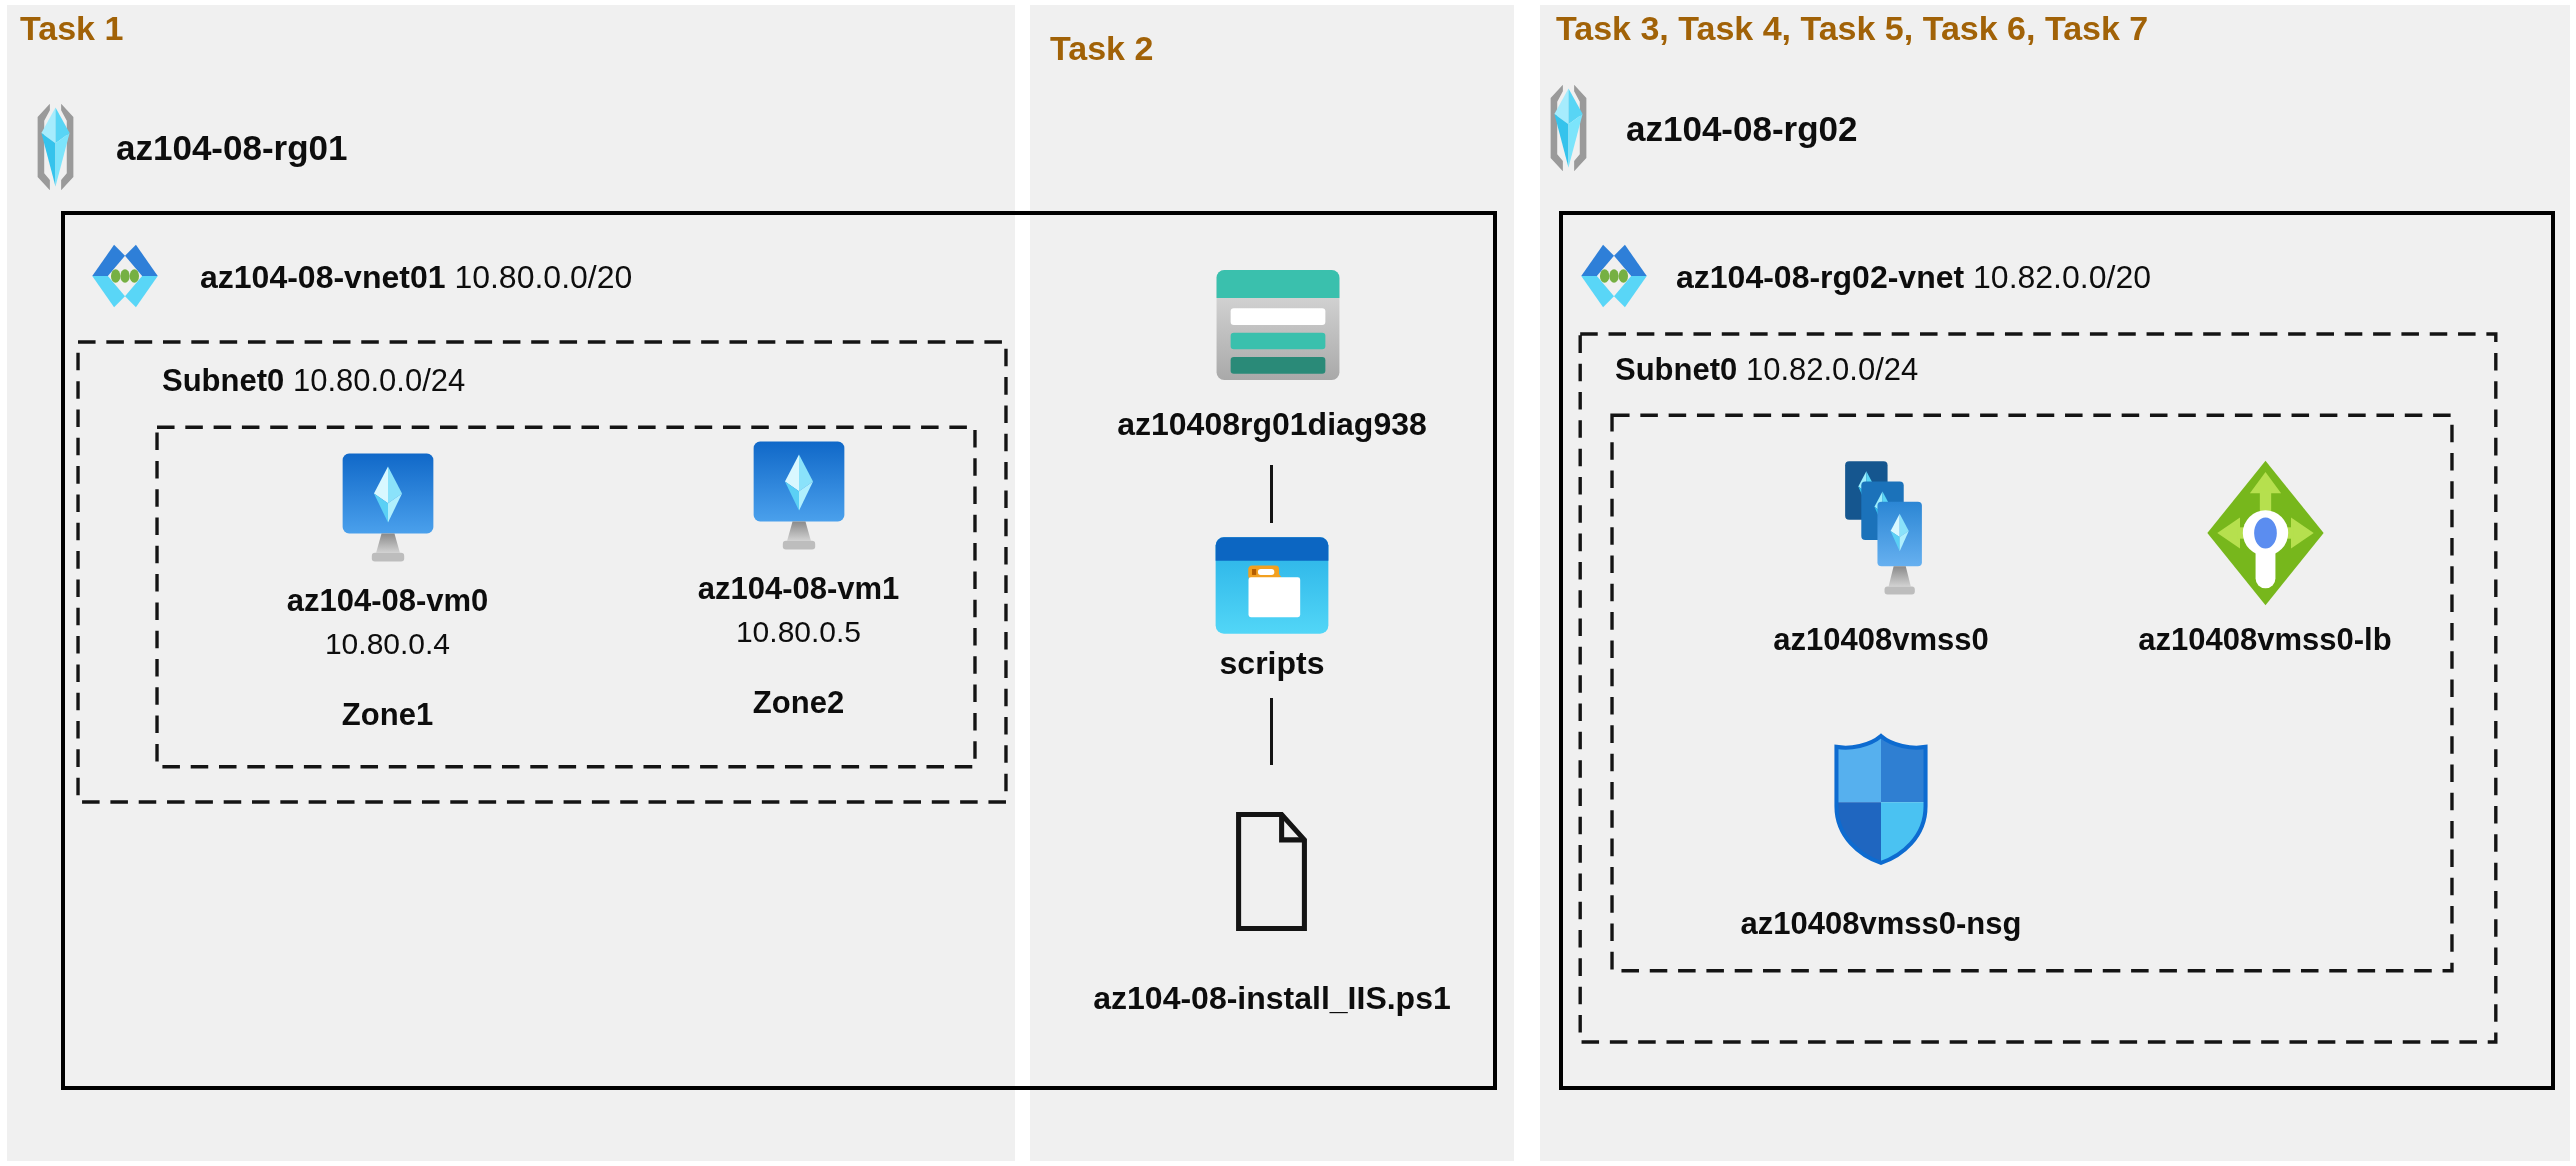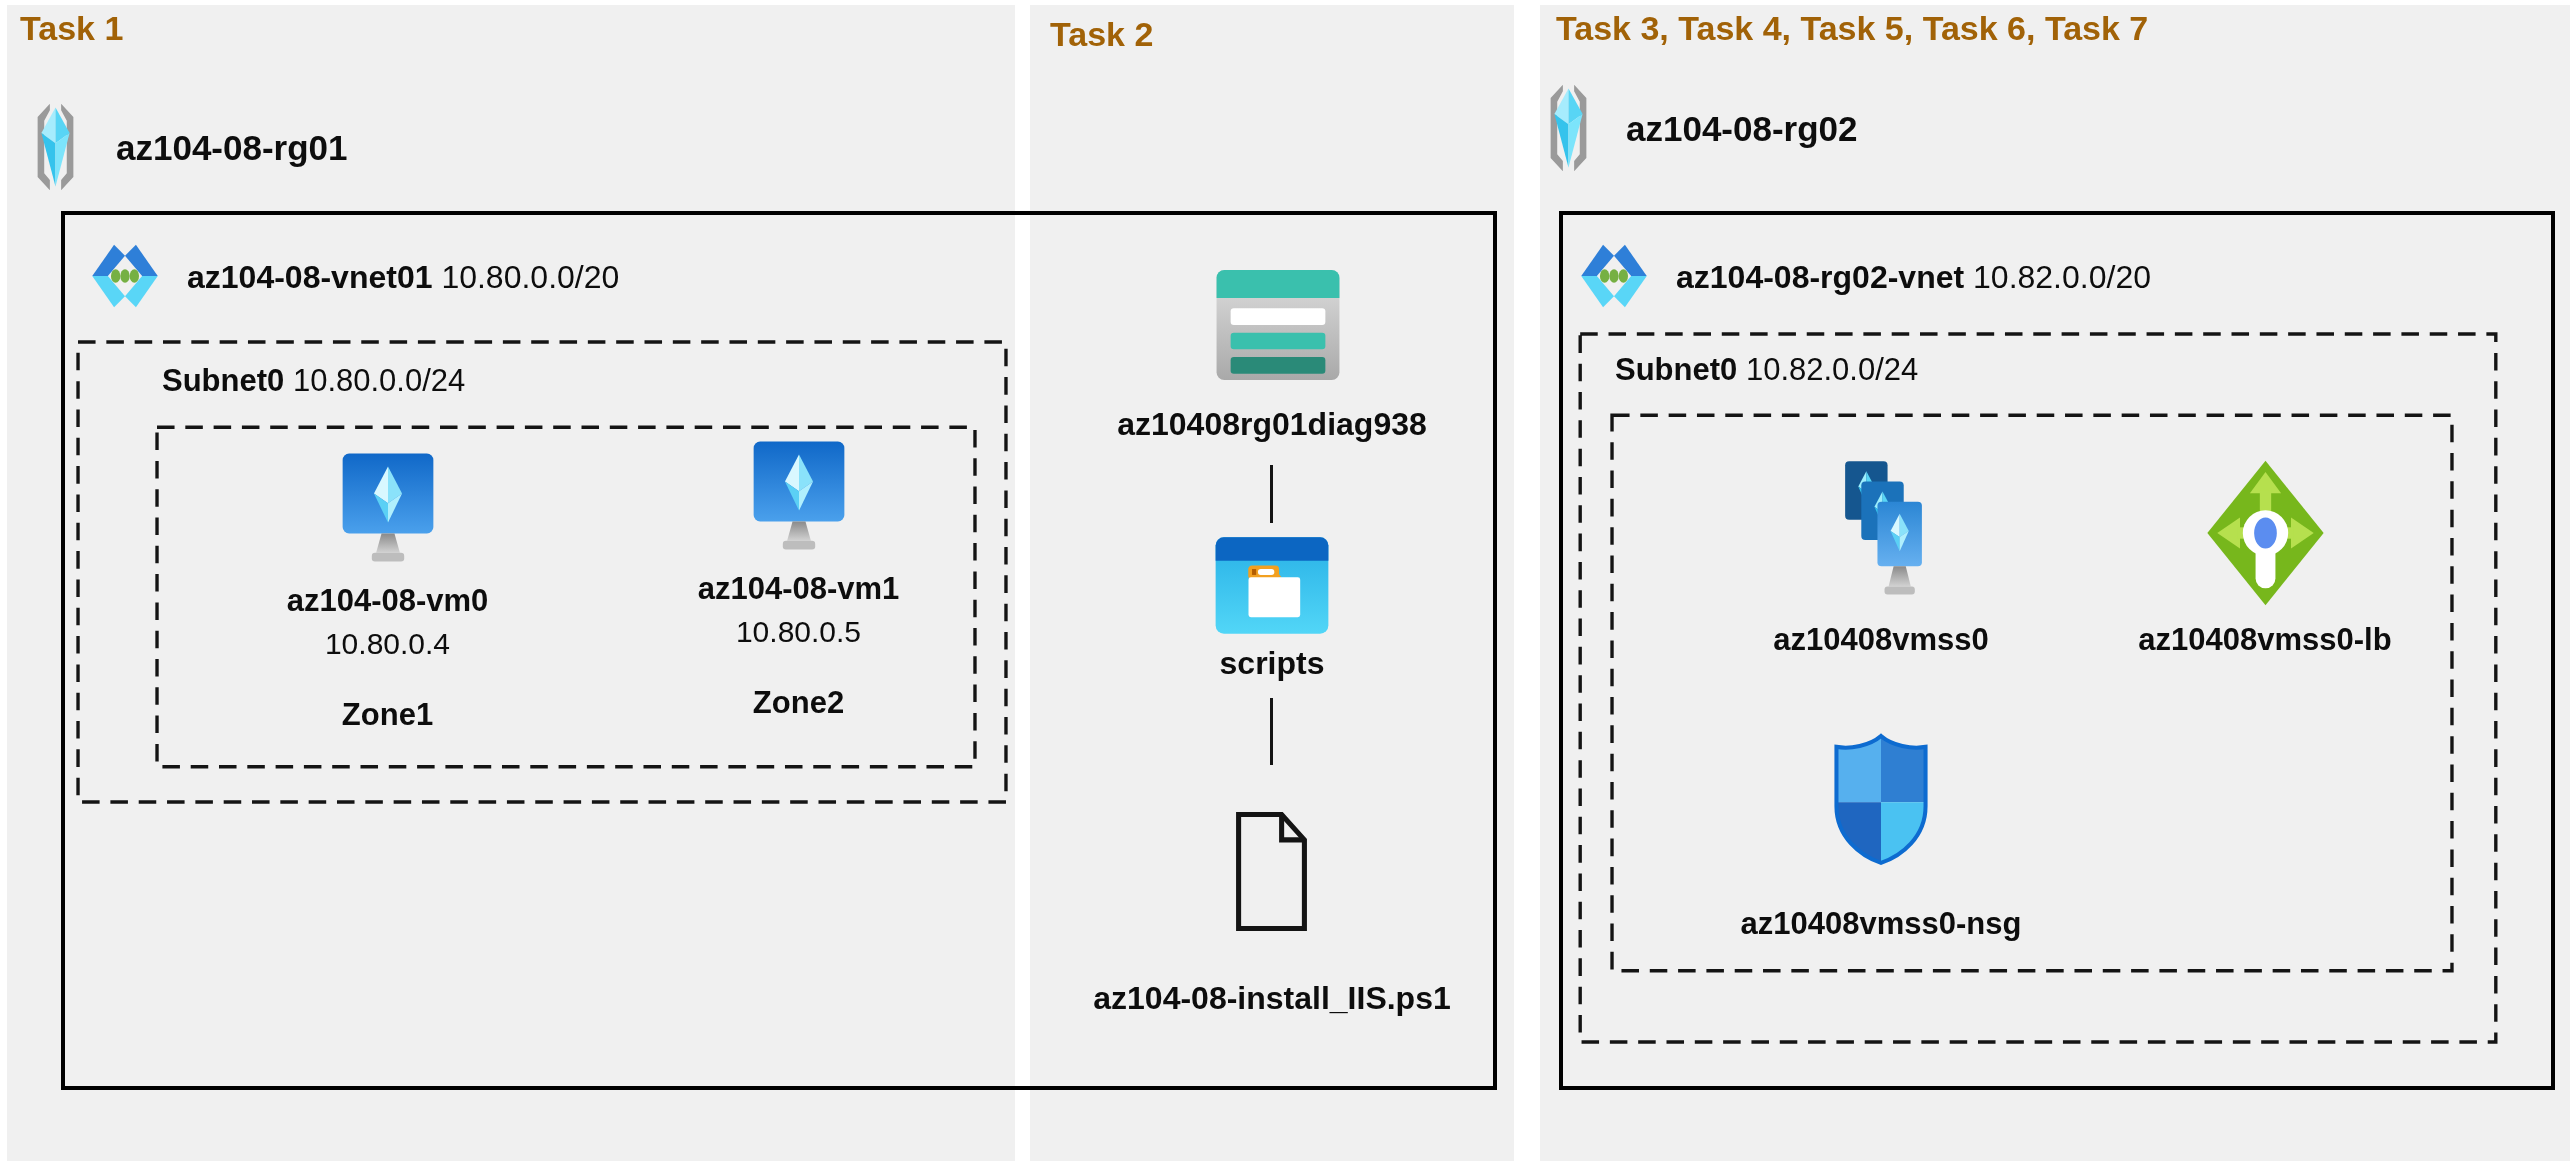--- a/index.html
+++ b/index.html
@@ -56,21 +56,21 @@
           <stop offset="1" stop-color="#64e7fa"></stop>
       </linearGradient>
     </defs>
   </svg>
 
   <div class="panel" style="left:6.7px;width:1008px;"></div>
   <div class="panel" style="left:1030px;width:484px;"></div>
   <div class="panel" style="left:1540px;width:1030px;"></div>
 
   <div class="task-title" style="left:20px;top:9.4px;">Task 1</div>
-  <div class="task-title" style="left:1050px;top:15px;">Task 2</div>
+  <div class="task-title" style="left:1050px;top:29px;">Task 2</div>
   <div class="task-title" style="left:1556px;top:9.4px;">Task 3, Task 4, Task 5, Task 6, Task 7</div>
 
   <svg class="abs" style="left:32px;top:100px;" width="47" height="94" viewBox="0 0 50 100">
     <path d="M19 4 L6 18 L6 82 L19 96 L19 85 L13 78 L13 22 L19 11 Z" fill="#9a9a9a"></path>
     <path d="M31 4 L44 18 L44 82 L31 96 L31 85 L37 78 L37 22 L31 11 Z" fill="#9a9a9a"></path>
     <polygon points="25,8 10,35 25,46" fill="#a6ecfd"></polygon>
     <polygon points="25,8 40,35 25,46" fill="#58d5f5"></polygon>
     <polygon points="10,35 25,46 25,92" fill="#35c3ec"></polygon>
     <polygon points="40,35 25,46 25,92" fill="#7ce4fb"></polygon>
   </svg>
@@ -91,21 +91,21 @@
 
   <svg class="abs" style="left:86px;top:237px;" width="78" height="78" viewBox="0 0 100 100">
     <polygon points="36,10 50,24 28,50 8,50" fill="#2e7fd8"></polygon>
     <polygon points="8,50 28,50 50,76 36,90" fill="#59d6f7"></polygon>
     <polygon points="64,10 50,24 72,50 92,50" fill="#2e7fd8"></polygon>
     <polygon points="92,50 72,50 50,76 64,90" fill="#59d6f7"></polygon>
     <ellipse cx="38" cy="50" rx="6" ry="8.5" fill="#76b043"></ellipse>
     <ellipse cx="50" cy="50" rx="6" ry="8.5" fill="#76b043"></ellipse>
     <ellipse cx="62" cy="50" rx="6" ry="8.5" fill="#76b043"></ellipse>
   </svg>
-  <div class="net-label" style="left:187px;top:259px;">
+  <div class="net-label" style="left:200px;top:259px;">
     <span class="bold">az104-08-vnet01</span> 
     <span>10.80.0.0/20</span>
   </div>
 
   <svg class="abs" style="left:1575px;top:237px;" width="78" height="78" viewBox="0 0 100 100">
     <polygon points="36,10 50,24 28,50 8,50" fill="#2e7fd8"></polygon>
     <polygon points="8,50 28,50 50,76 36,90" fill="#59d6f7"></polygon>
     <polygon points="64,10 50,24 72,50 92,50" fill="#2e7fd8"></polygon>
     <polygon points="92,50 72,50 50,76 64,90" fill="#59d6f7"></polygon>
     <ellipse cx="38" cy="50" rx="6" ry="8.5" fill="#76b043"></ellipse>

